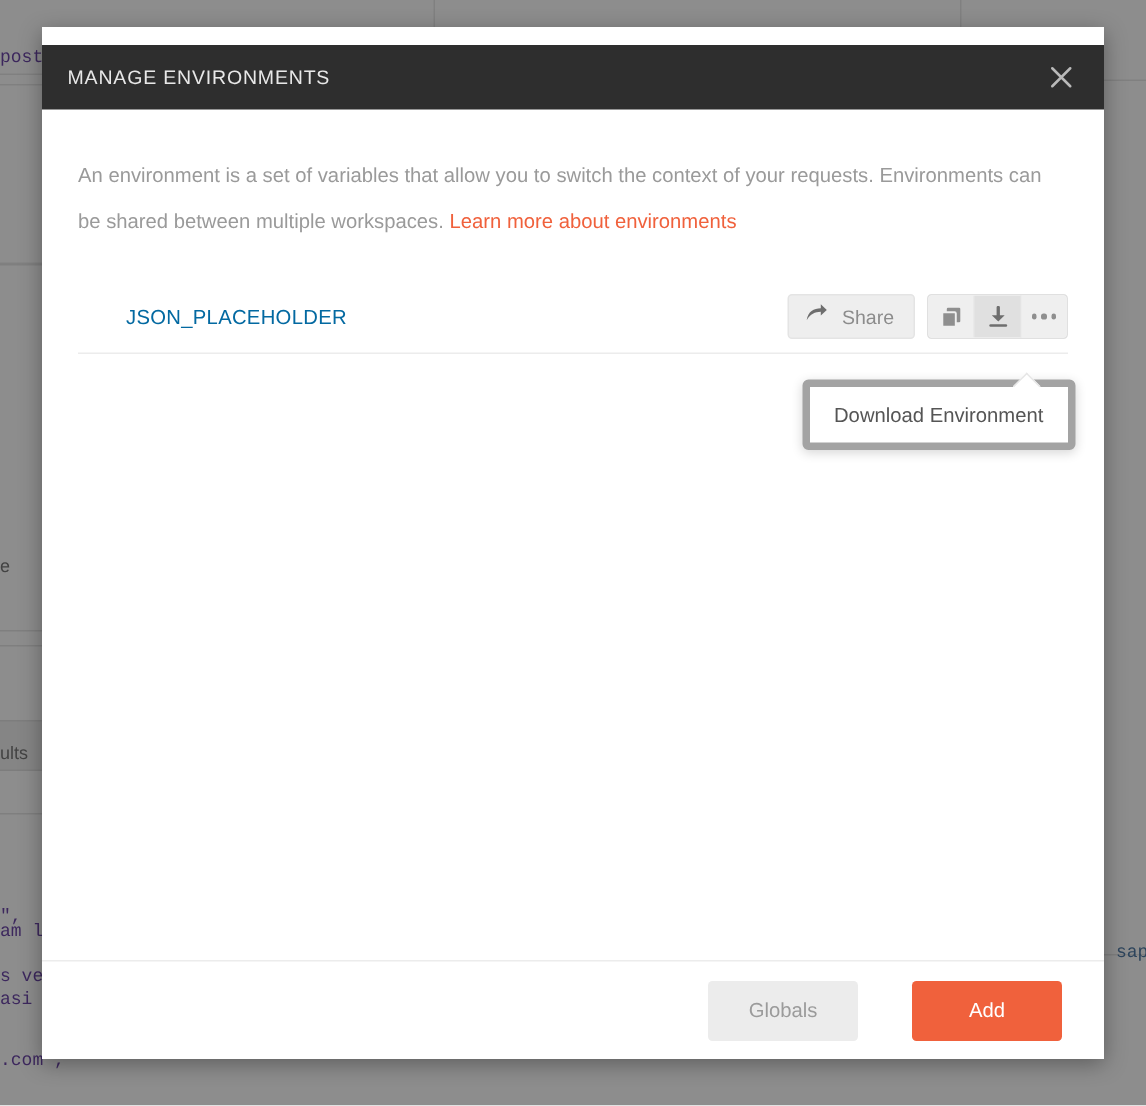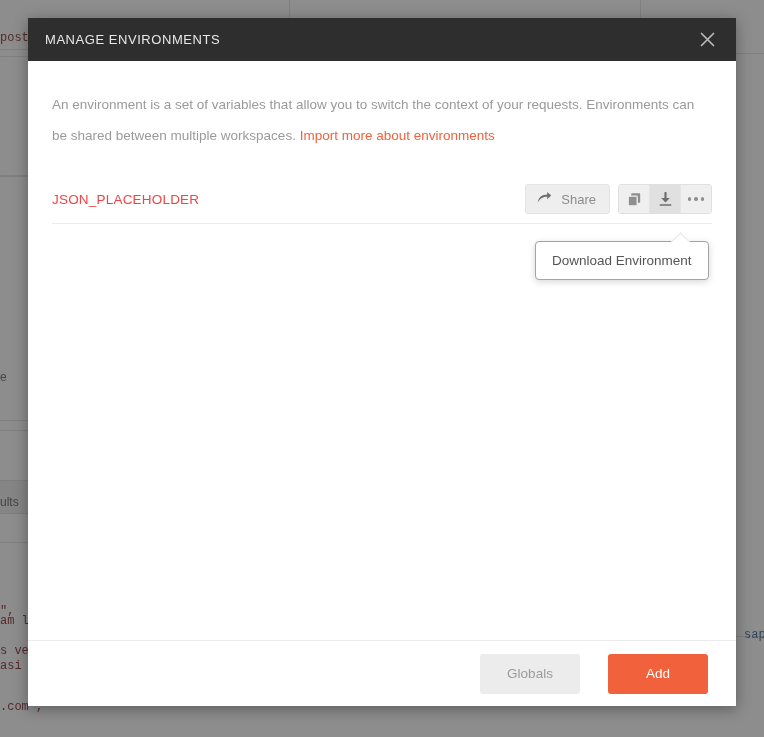--- a/index.html
+++ b/index.html
@@ -25,21 +25,21 @@
   .bg-panel {
     position: absolute;
     background: #ffffff;
     border: 1px solid #e3e3e3;
     box-sizing: border-box;
   }
   .bg-text {
     position: absolute;
     font-family: "Liberation Mono", monospace;
     font-size: 12px;
-    color: #7f1d1d;
+    color: #4c1d95;
     white-space: pre;
   }
   .bg-text.blue { color: #2b5e92; }
   .bg-label {
     position: absolute;
     font-family: "Liberation Sans", sans-serif;
     font-size: 12px;
     color: #5b5b5b;
     white-space: pre;
   }
@@ -80,20 +80,21 @@
   
   #modal-header {
     height: 43px;
     background: #2e2e2e;
     display: flex;
     align-items: center;
     justify-content: space-between;
     padding: 0 14px 0 17px;
     flex: none;
     box-sizing: border-box;
+    margin-top: 12px;
   }
   #modal-title {
     color: #e8e8e8;
     font-size: 13px;
     letter-spacing: 0.55px;
     font-weight: normal;
   }
   #modal-close-button {
     width: 30px;
     height: 30px;
@@ -132,22 +133,23 @@
   .environment-row {
     position: relative;
     height: 48px;
     border-bottom: 1px solid #ececec;
     display: flex;
     align-items: center;
     justify-content: space-between;
   }
   .environment-name {
     font-size: 13.5px;
-    color: #ef4444;
+    color: #0369a1;
     letter-spacing: 0.2px;
+    margin-left: 32px;
   }
   .environment-actions {
     display: flex;
     align-items: center;
     gap: 8px;
   }
 
   .share-button {
     display: flex;
     align-items: center;
@@ -198,21 +200,21 @@
     background: #8f8f8f;
     display: block;
   }
 
   
   #download-tooltip {
     position: absolute;
     left: 507px;
     top: 180px;
     background: #ffffff;
-    border: 1px solid #a3a3a3;
+    border: 5px solid #a3a3a3;
     border-radius: 4px;
     box-shadow: 0 2px 7px rgba(0,0,0,0.16);
     padding: 11px 16px;
     font-size: 13.5px;
     color: #555555;
     white-space: nowrap;
   }
   #download-tooltip-caret {
     position: absolute;
     top: -7px;
@@ -226,41 +228,42 @@
   }
 
   
   #modal-footer {
     flex: none;
     height: 66px;
     border-top: 1px solid #ececec;
     display: flex;
     align-items: center;
     justify-content: flex-end;
-    gap: 28px;
+    gap: 4px;
     padding: 0 28px 0 0;
     box-sizing: border-box;
   }
   .footer-button {
     height: 40px;
     min-width: 100px;
     border-radius: 3px;
     border: none;
     font-size: 13.5px;
     font-family: "Liberation Sans", sans-serif;
     cursor: pointer;
     padding: 0 24px;
   }
   .footer-button.secondary {
     background: #ececec;
     color: #9b9b9b;
   }
   .footer-button.primary {
     background: #f0613c;
     color: #ffffff;
+    margin-left: 32px;
   }
 </style>
 </head>
 <body>
 
 <div id="app-background">
   <div class="bg-panel" style="left:-10px; top:-6px; width:300px; height:56px;"></div>
   <div class="bg-panel" style="left:-10px; top:56px; width:300px; height:120px;"></div>
   <div class="bg-divider" style="left:0; top:176px; width:300px;"></div>
   <div class="bg-divider" style="left:0; top:420px; width:300px;"></div>
@@ -289,21 +292,21 @@
     <span id="modal-title">MANAGE ENVIRONMENTS</span>
     <span id="modal-close-button">
       <svg width="15" height="15" viewBox="0 0 15 15" aria-hidden="true">
         <path d="M1.5 1.5 L13.5 13.5 M13.5 1.5 L1.5 13.5" stroke="#b9b9b9" stroke-width="1.7" stroke-linecap="round" fill="none"></path>
       </svg>
     </span>
   </div>
 
   <div id="modal-body">
 
-    <p id="modal-description"><span>An environment is a set of variables that allow you to switch the context of your requests. Environments can be shared between multiple workspaces. </span><a id="learn-more-link" href="#">Import more about environments</a></p>
+    <p id="modal-description"><span>An environment is a set of variables that allow you to switch the context of your requests. Environments can be shared between multiple workspaces. </span><a id="learn-more-link" href="#">Learn more about environments</a></p>
 
     <div id="environment-list">
       <div class="environment-row">
         <span class="environment-name">JSON_PLACEHOLDER</span>
 
         <div class="environment-actions">
 
           <div class="share-button">
             <span>
               <svg width="15" height="13" viewBox="0 0 15 13" aria-hidden="true">

